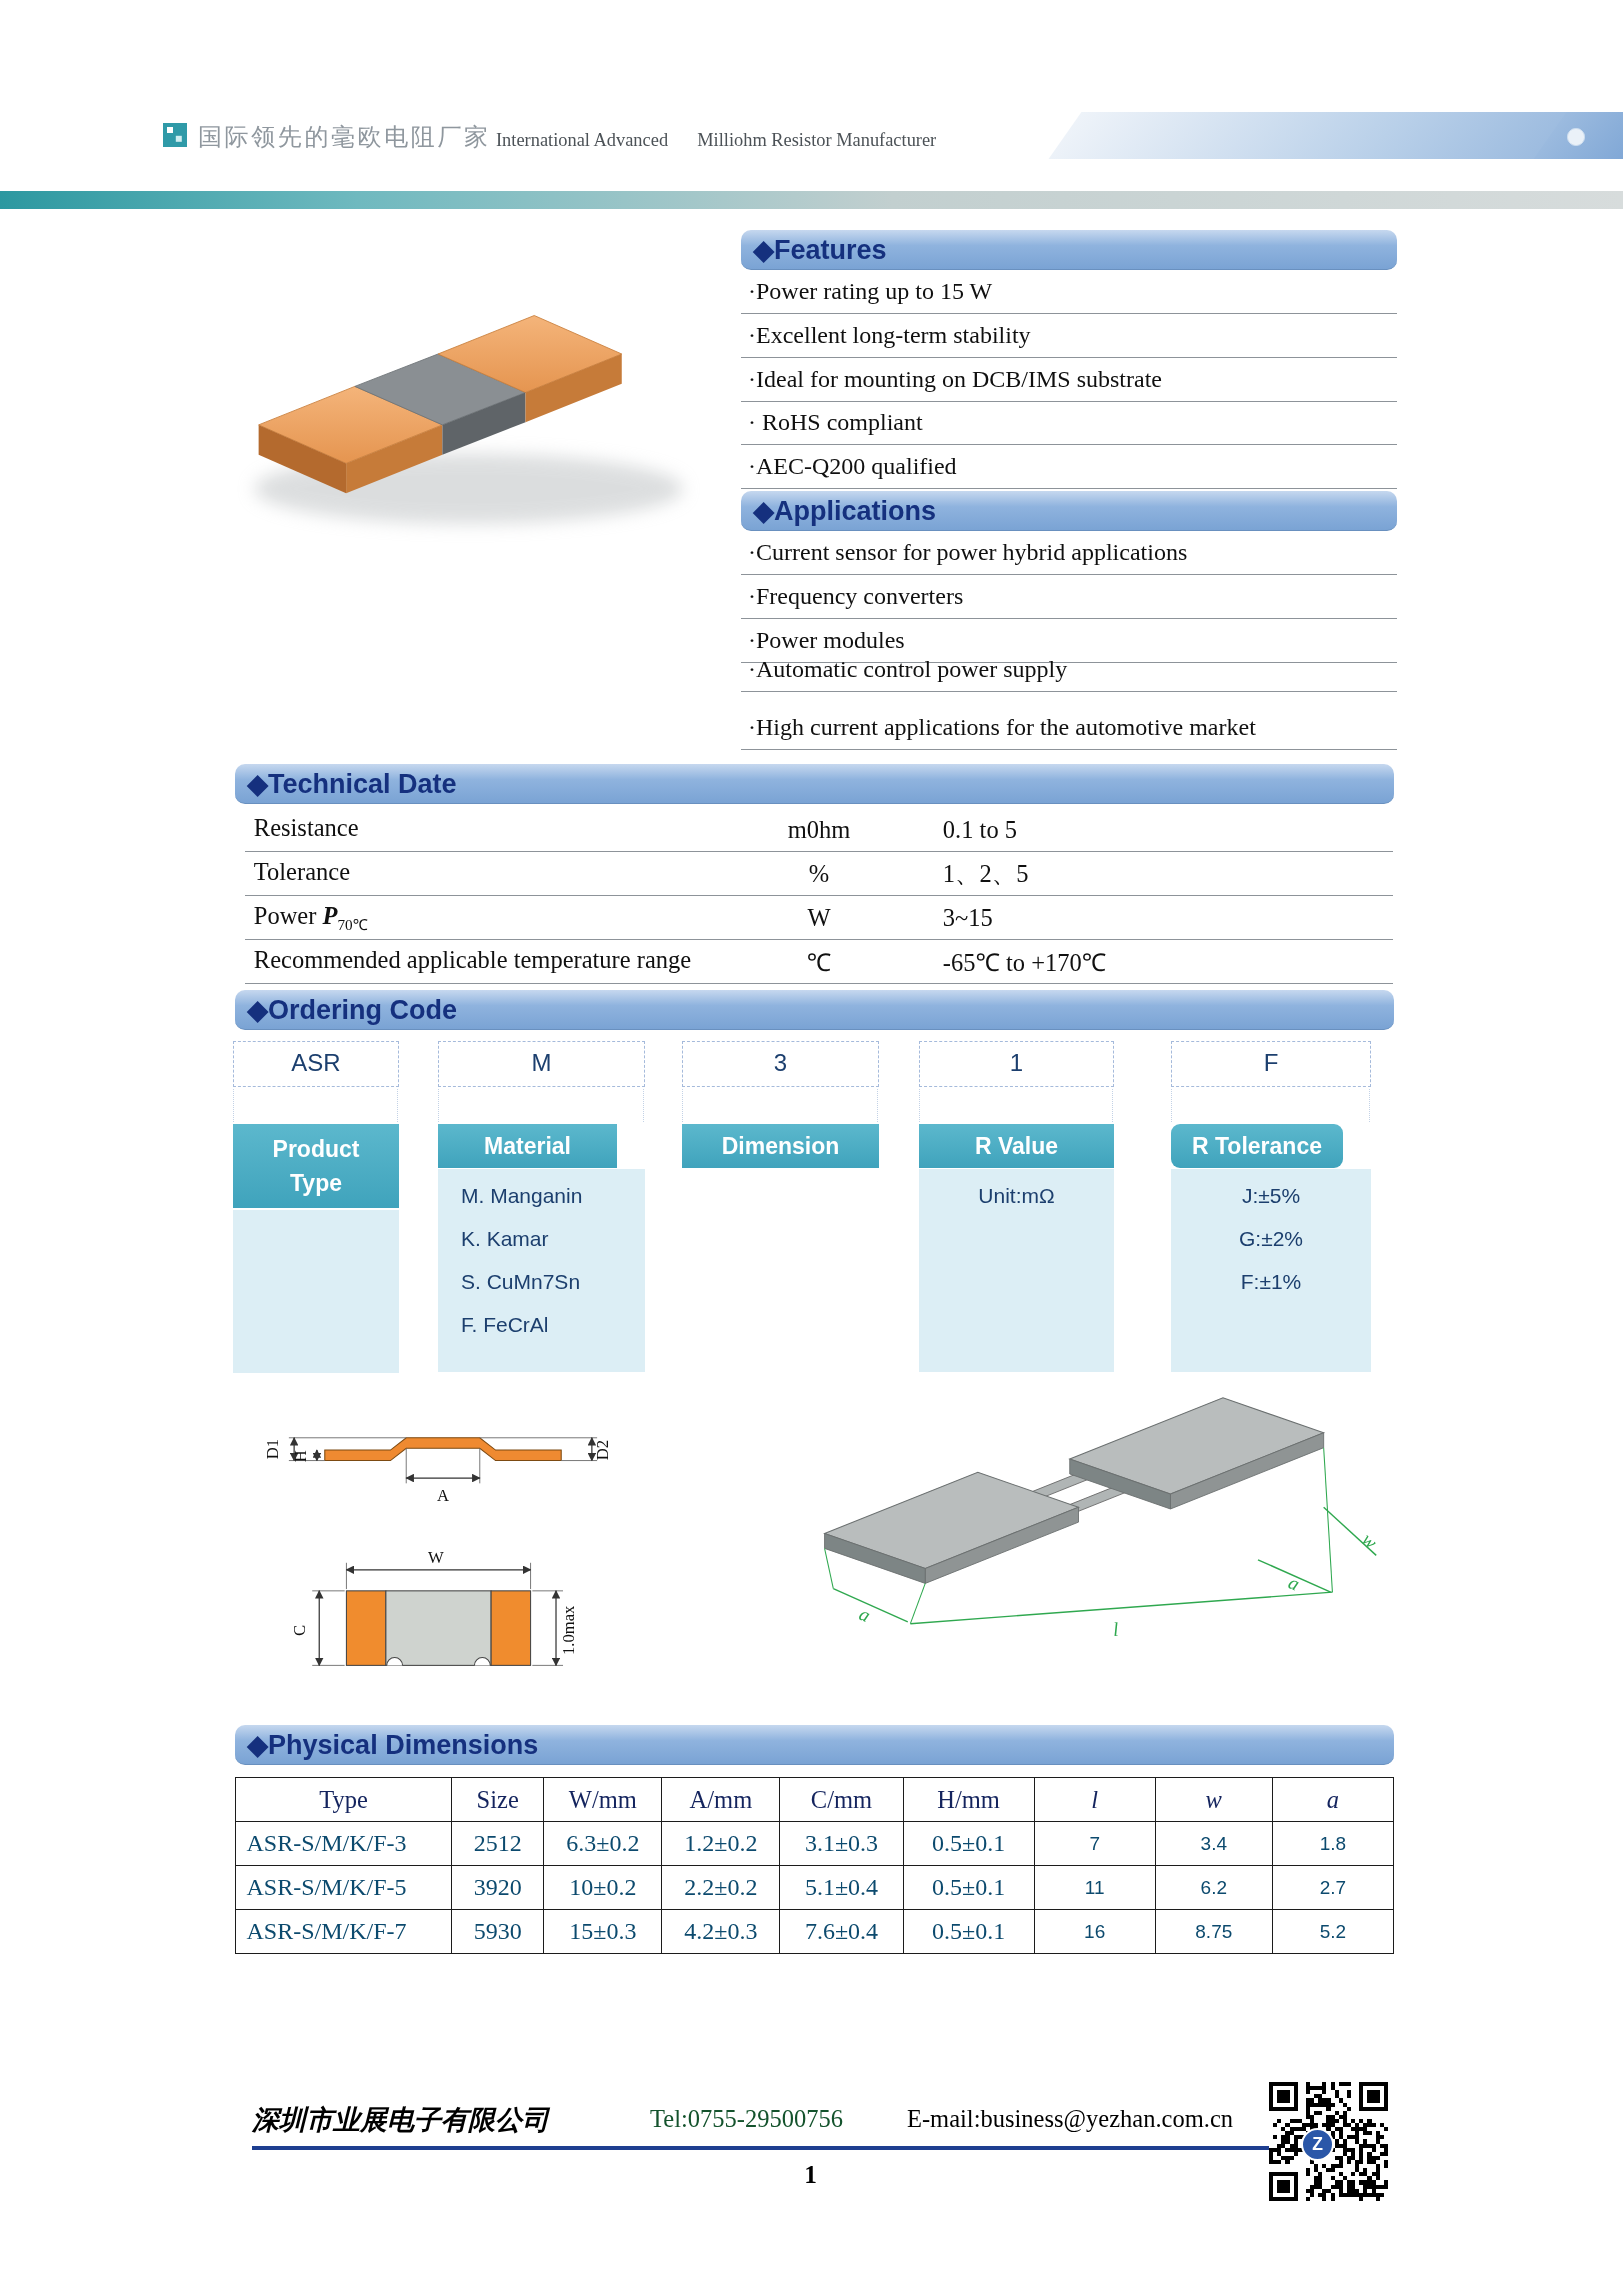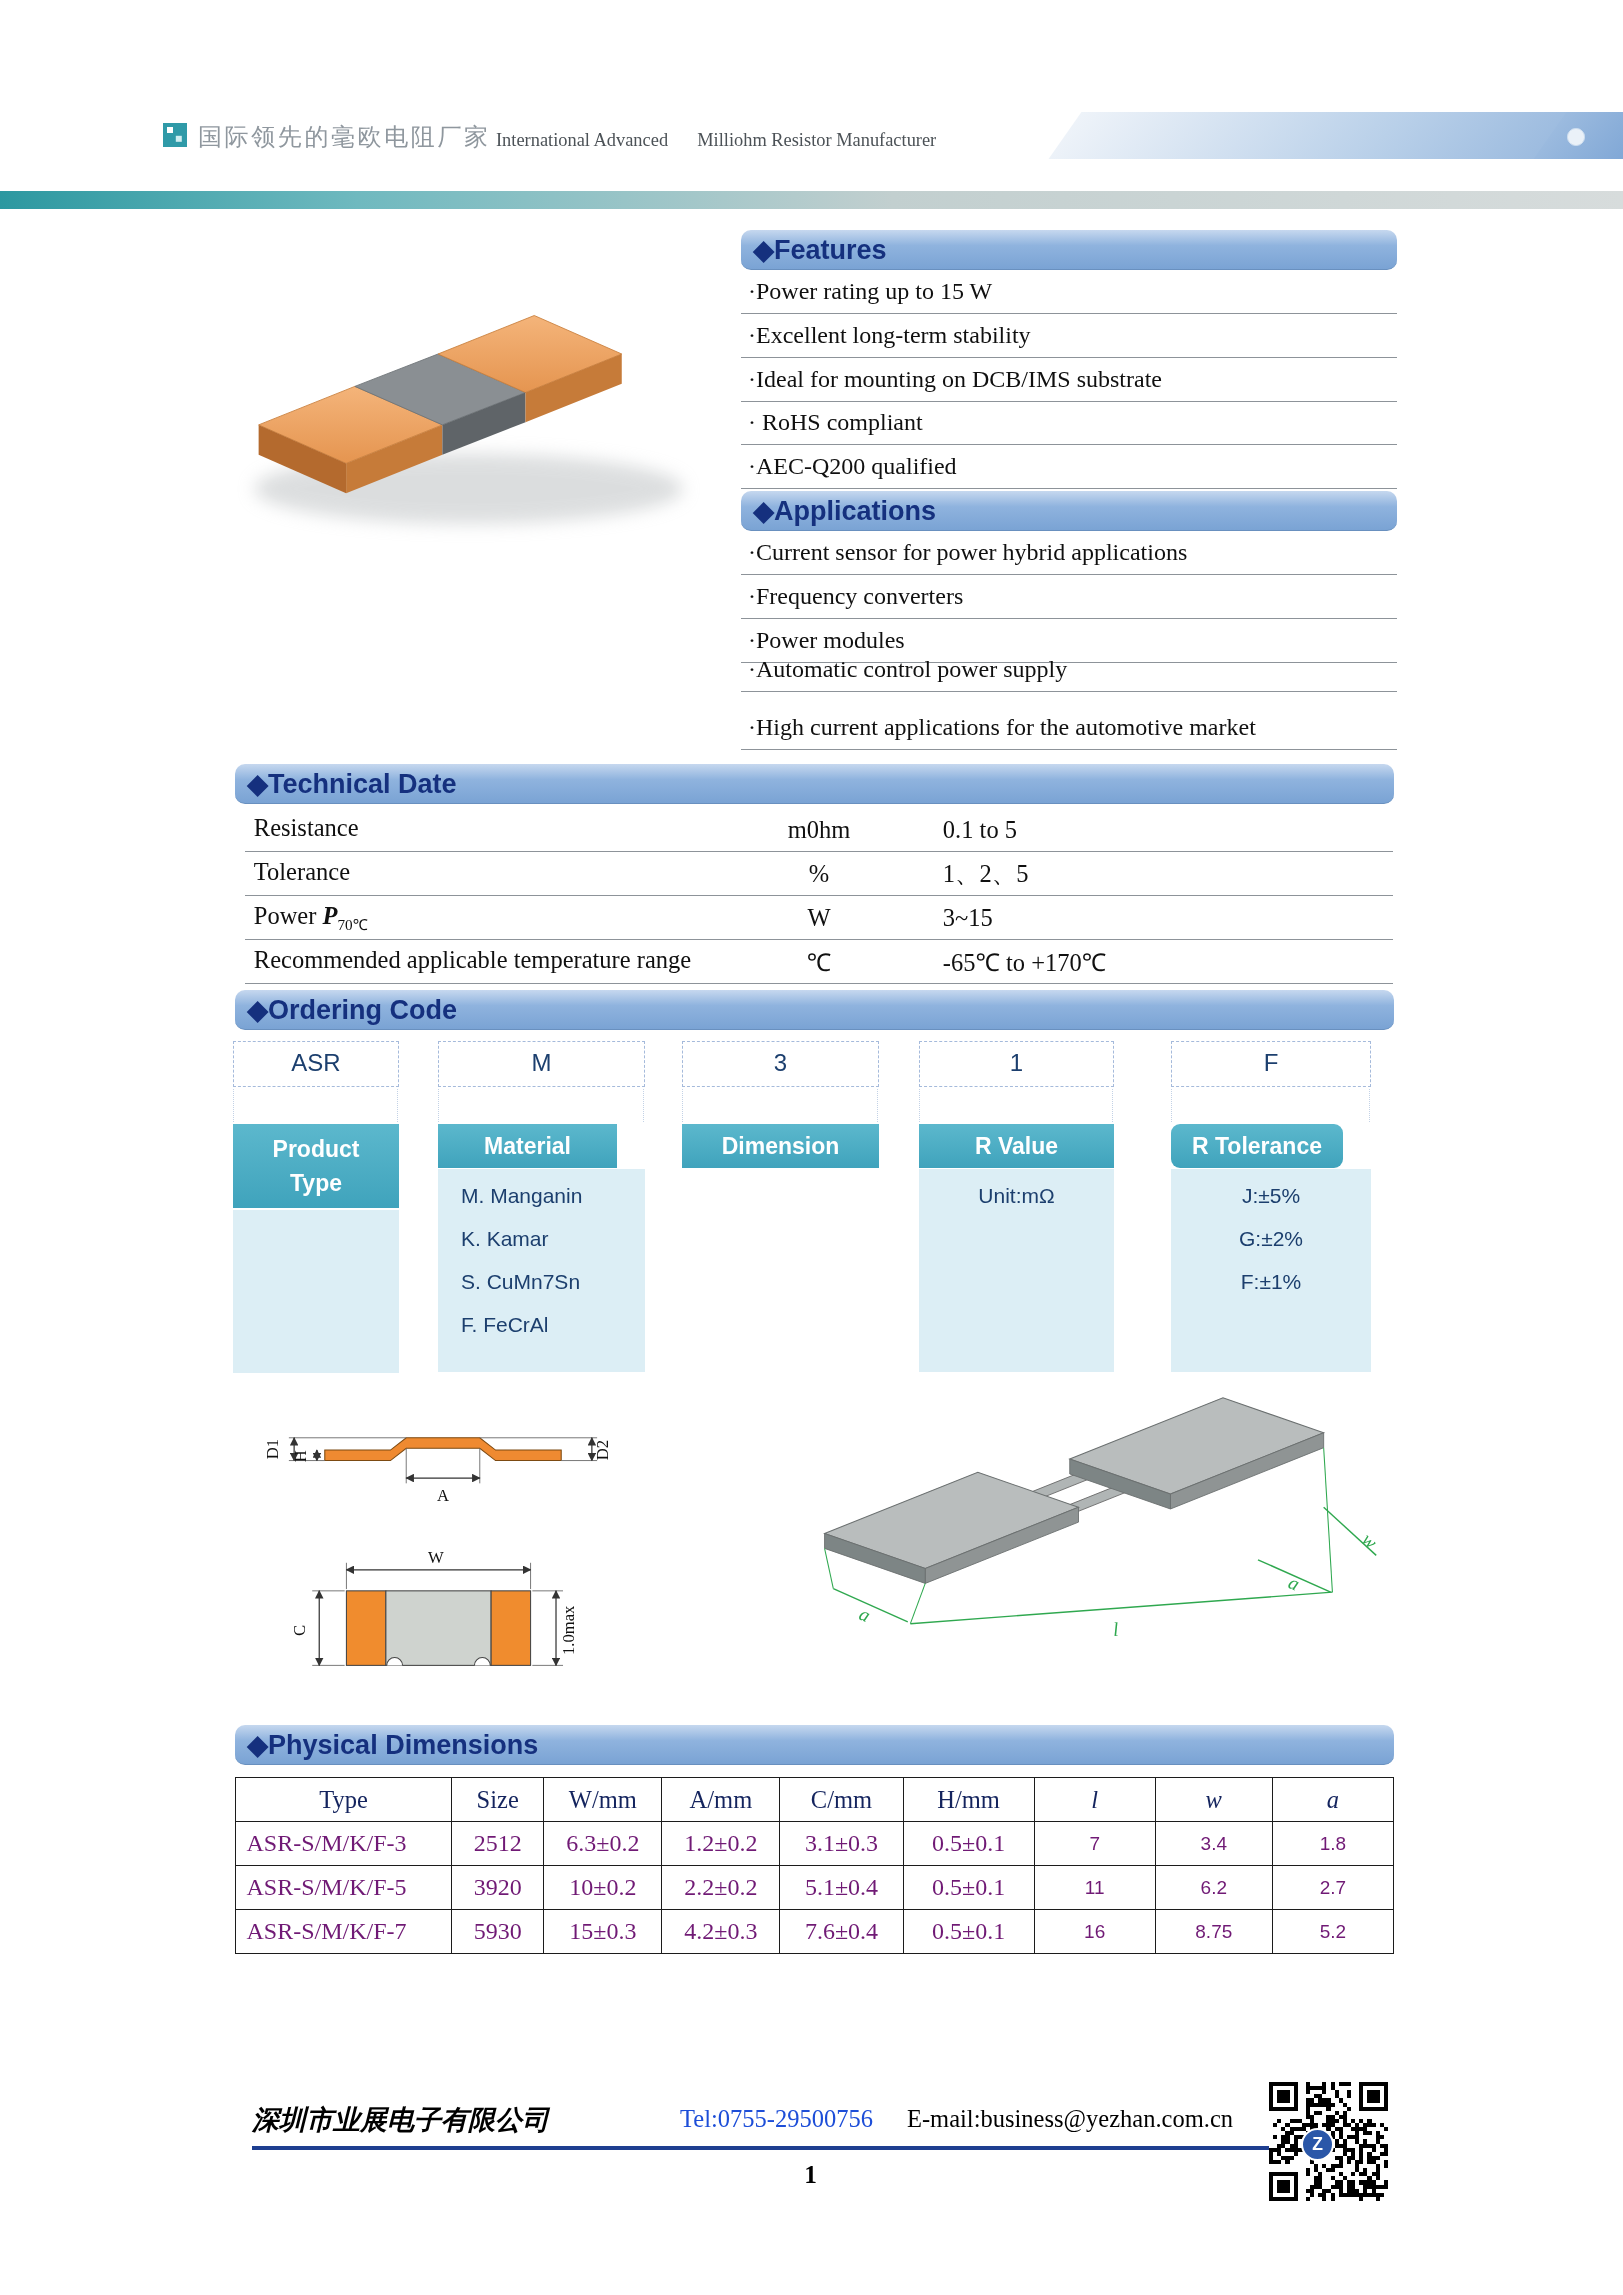--- a/index.html
+++ b/index.html
@@ -56,31 +56,31 @@
   .ord-head.double { height:84px; padding-top:8px; line-height:34px; }
   .ord-panel { position:absolute; background:#dceef5; padding-top:5.3px; }
   .ord-item { display:block; font-family:"Liberation Sans",sans-serif; font-size:21px;
               color:#1c3f6e; line-height:43px; text-align:center; }
   .ord-item.left { text-align:left; padding-left:23px; }
 
   
   .dim-table { position:absolute; left:235px; top:1777px; width:1159px; border-collapse:collapse;
                table-layout:fixed; background:#fff; }
   .dim-table th, .dim-table td { border:1.8px solid #1c1c1c; height:44px; text-align:center;
-                                 font-weight:400; color:#701a75; }
+                                 font-weight:400; color:#0c4a6e; }
   .dim-table th { font-size:24.5px; color:#14245e; }
   .dim-table th:nth-child(n+7) { font-style:italic; }
   .dim-table td { font-size:24px; }
   .dim-table td:first-child { text-align:left; padding-left:10.5px; }
   .dim-table td:nth-child(n+7) { font-family:"Liberation Sans",sans-serif; font-size:19px; }
 
   
   .ft-company { position:absolute; left:252px; top:2102px; font-weight:bold; font-style:italic;
                 font-size:27px; color:#000; }
-  .ft-tel { position:absolute; left:680px; top:2105px; font-size:24.5px; color:#1d4ed8; }
+  .ft-tel { position:absolute; left:650px; top:2105px; font-size:24.5px; color:#14532d; }
   .ft-mail { position:absolute; left:907px; top:2105px; font-size:24.5px; color:#000; cursor:pointer; }
   .ft-line { position:absolute; left:252px; top:2146px; width:1017px; height:4.4px; background:#1e3e90; }
   .ft-page { position:absolute; left:784px; top:2160px; width:53px; text-align:center;
              font-weight:bold; font-size:25.4px; color:#000; }
   .qr-wrap { position:absolute; left:1269px; top:2082px; width:119px; height:119px; background:#fff; }
   .qr-logo { position:absolute; left:1301px; top:2128px; width:33px; height:33px; border-radius:50%;
              background:#2b57a8; border:2.6px solid #fff; color:#fff; text-align:center; line-height:28px;
              font-family:"Liberation Sans",sans-serif; font-weight:bold; font-size:17.5px; }
 
   

